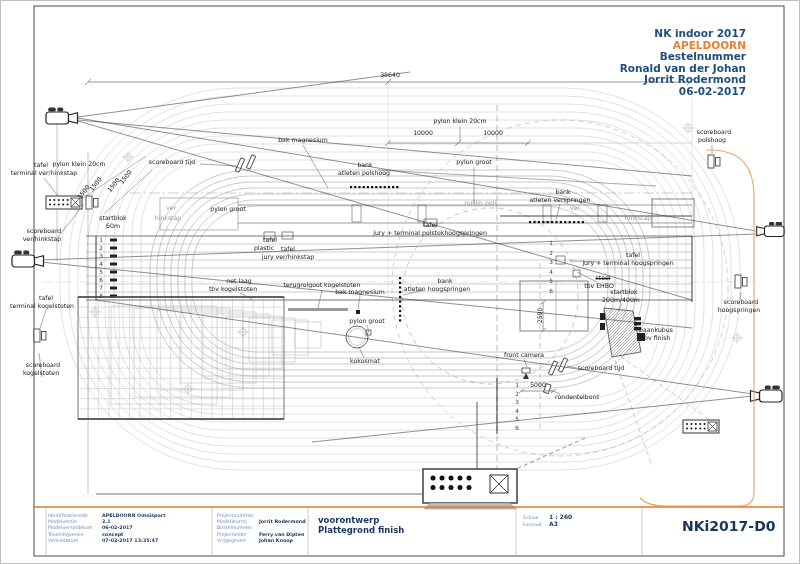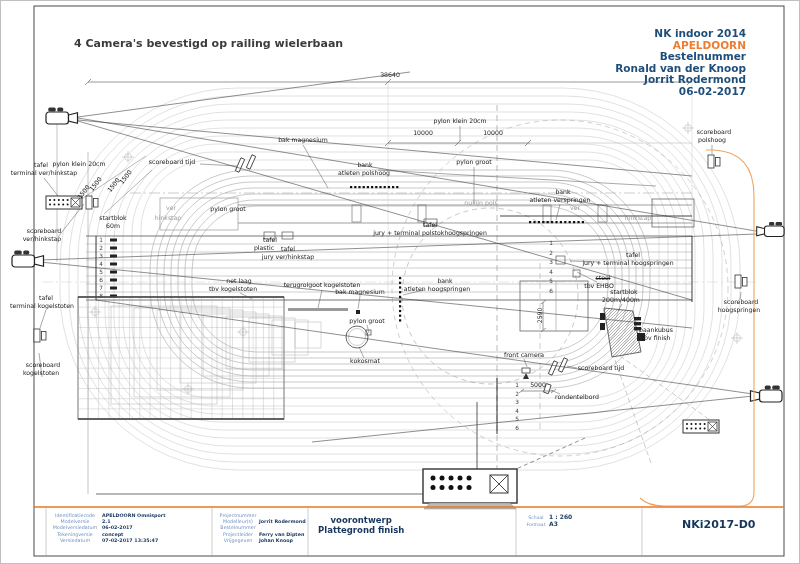--- a/index.html
+++ b/index.html
@@ -8,35 +8,35 @@
   svg.base{position:absolute;left:0;top:0;}
   .lbl{position:absolute;font-size:6.2px;line-height:6.8px;color:#1a1a1a;white-space:nowrap;
        transform:translateX(-50%);text-align:center;}
   .lbl.grey{color:#9a9a9a;}
   .lbl.strike{text-decoration:line-through;}
   .lanenum{position:absolute;font-size:5.8px;color:#444;transform:translate(-50%,-50%);}
   .note{position:absolute;left:74px;top:37px;font-size:11px;font-weight:bold;color:#3c3c3c;}
   .projblock{position:absolute;right:54px;top:28px;text-align:right;font-size:10.5px;
              font-weight:bold;color:#1f4e7a;line-height:11.5px;}
   .projblock .orange{color:#ed7d31;}
-  .titleblock{position:absolute;left:34px;top:507px;width:750px;height:49px;text-align:center;}
+  .titleblock{position:absolute;left:34px;top:507px;width:750px;height:49px;}
   .tb-col{position:absolute;top:6px;}
   .tb-col .row{display:flex;height:6.2px;align-items:baseline;}
   .tl{width:54px;font-size:4.8px;color:#7091bd;flex:none;}
   .tv{font-size:4.8px;font-weight:bold;color:#17365d;white-space:nowrap;}
   .tb-left{left:14px;}
   .tb-right{left:183px;}
   .tb-right .tl{width:42px;}
   .phase{position:absolute;left:284px;top:9px;font-size:8.5px;font-weight:bold;
          color:#17365d;line-height:9.5px;}
   .scaleblock{position:absolute;left:489px;top:6px;}
   .scaleblock .row{display:flex;height:7px;align-items:baseline;}
   .sl{width:26px;font-size:4.6px;color:#7091bd;flex:none;}
   .sv{font-size:6px;font-weight:bold;color:#17365d;}
-  .dwgnum{position:absolute;left:648px;top:11px;font-size:11px;font-weight:bold;color:#17365d;}
+  .dwgnum{position:absolute;left:648px;top:11px;font-size:14px;font-weight:bold;color:#17365d;}
 </style>
 </head>
 <body>
 
 <div class="page">
 
   <svg class="base" width="800" height="564" viewBox="0 0 800 564">
     <defs>
       <pattern id="hatch" width="3" height="3" patternUnits="userSpaceOnUse">
         <path d="M0 3 L3 0" stroke="#888" stroke-width="0.6"></path>
@@ -395,27 +395,26 @@
 
     <g stroke="#9a9a9a" stroke-width="0.5">
       <line x1="212" y1="507" x2="212" y2="556"></line>
       <line x1="308" y1="507" x2="308" y2="556"></line>
       <line x1="516" y1="507" x2="516" y2="556"></line>
       <line x1="642" y1="507" x2="642" y2="556"></line>
       <line x1="46" y1="507" x2="46" y2="556"></line>
     </g>
   </svg>
 
-  <div class="note">4 Camera's bevestigd op railing wielerbaan</div>
 
   <div class="projblock" id="projblock">
-      <div>NK indoor 2014</div>
+      <div>NK indoor 2017</div>
       <div class="orange">APELDOORN</div>
       <div>Bestelnummer</div>
-      <div>Ronald van der Knoop</div>
+      <div>Ronald van der Johan</div>
       <div>Jorrit Rodermond</div>
       <div>06-02-2017</div>
     </div>
 
   <div id="labels">
       <div class="lbl" style="left: 390px; top: 72px;">38640</div>
       <div class="lbl" style="left: 460px; top: 118px;">pylon klein 20cm</div>
       <div class="lbl" style="left: 423px; top: 130px;">10000</div>
       <div class="lbl" style="left: 493px; top: 130px;">10000</div>
       <div class="lbl" style="left: 303px; top: 137px;">bak magnesium</div>

